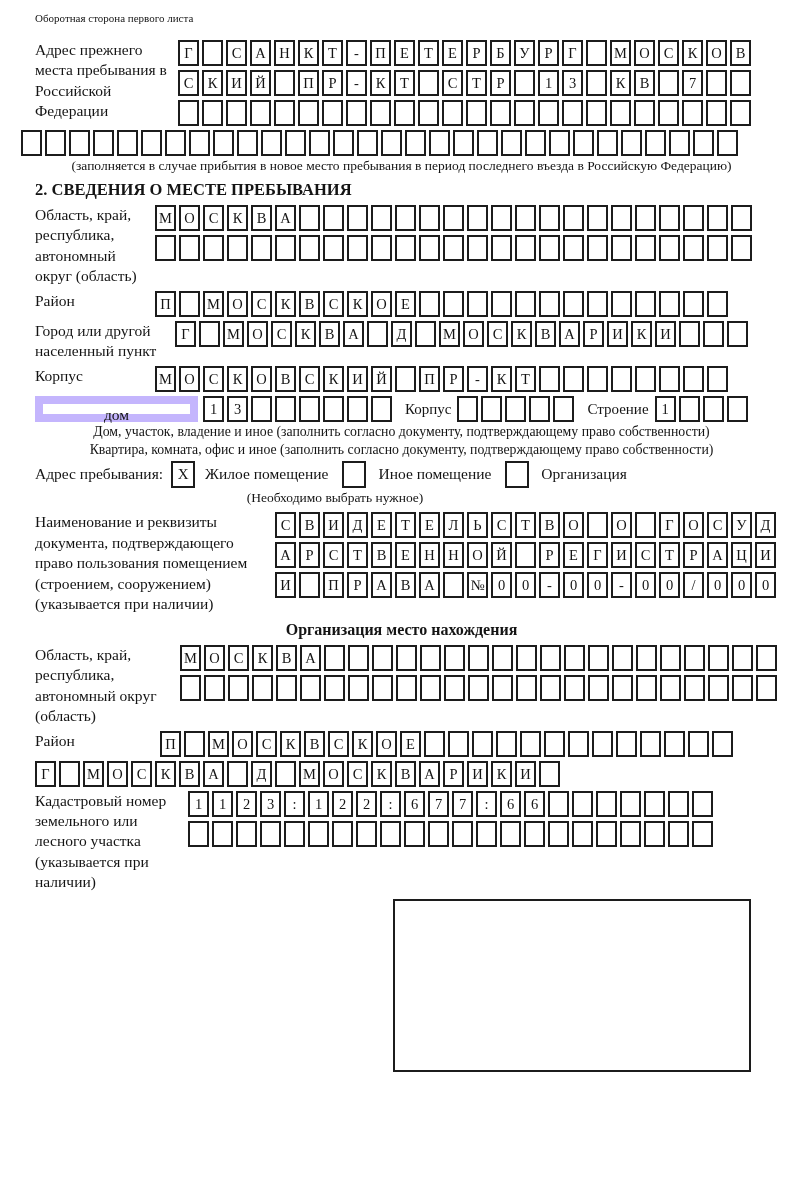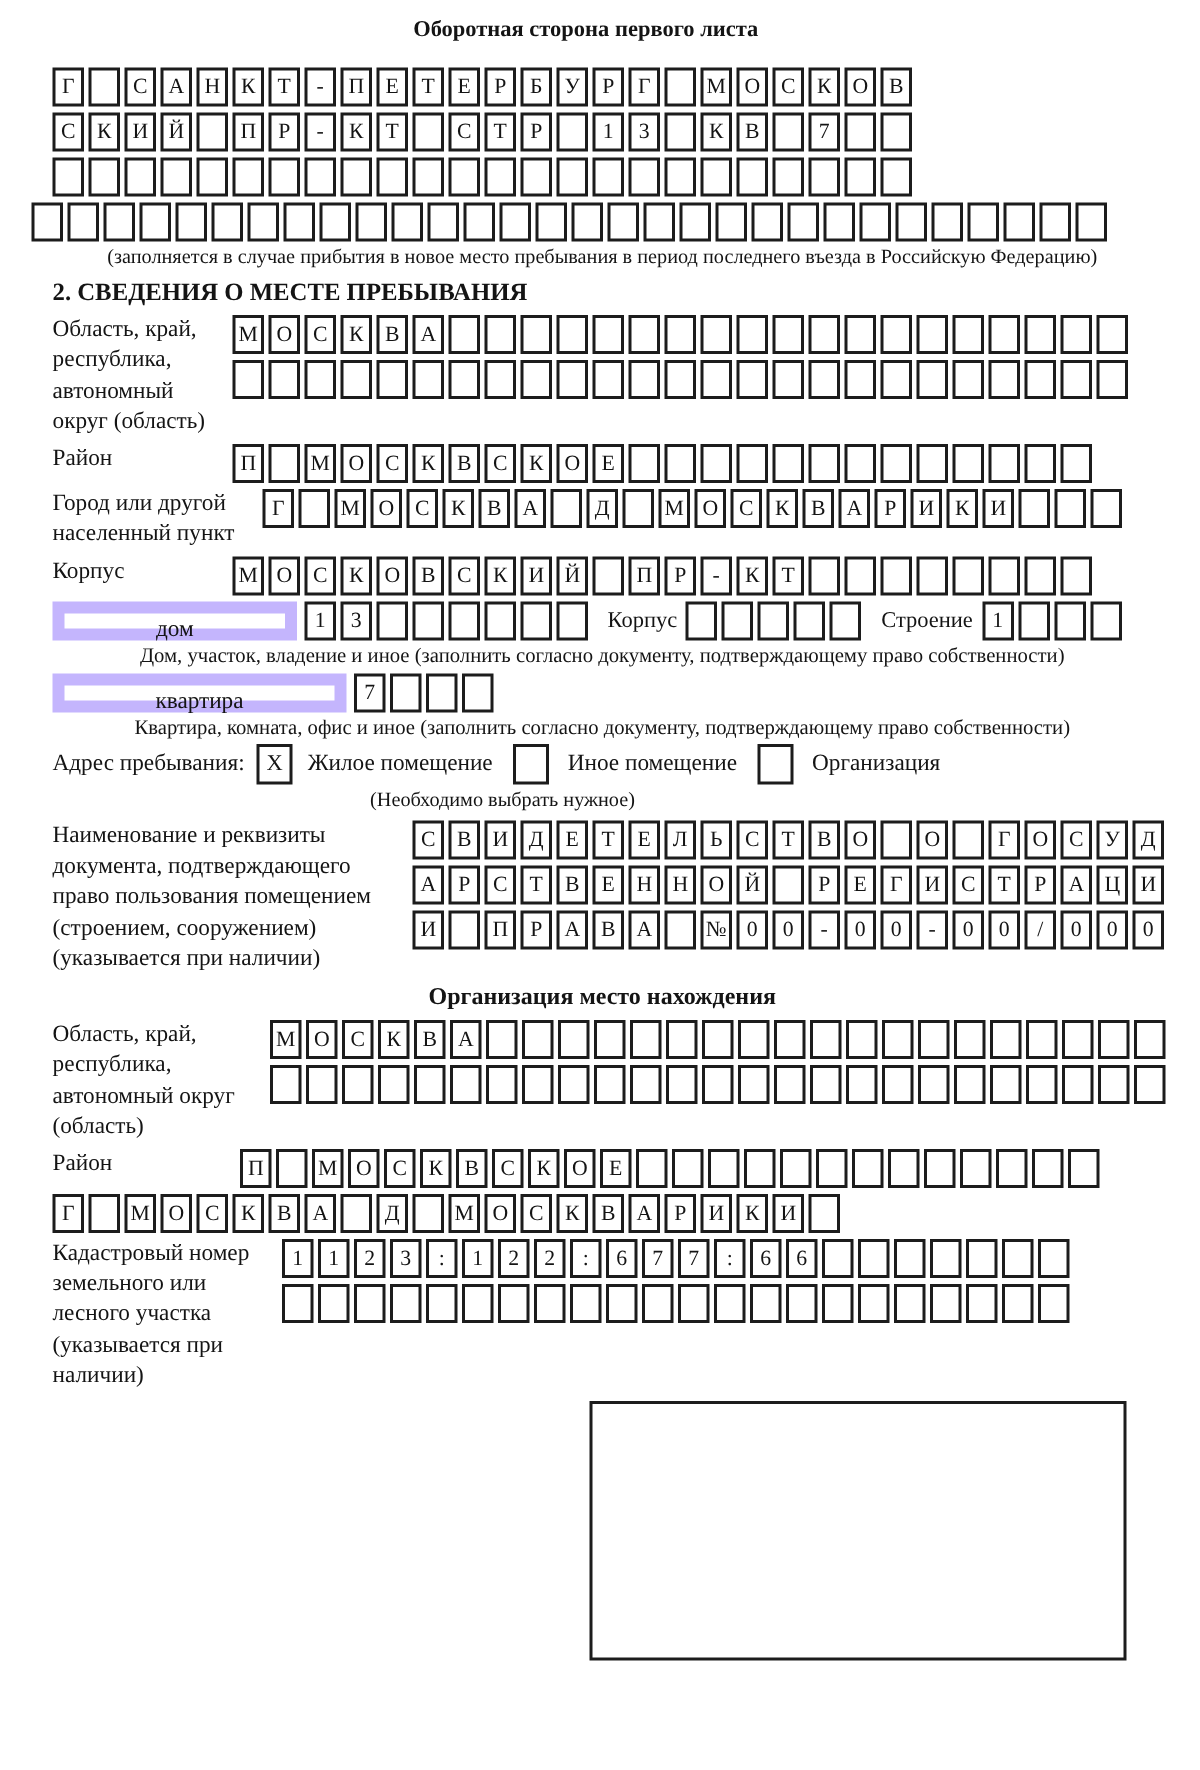--- a/index.html
+++ b/index.html
@@ -2,21 +2,21 @@
 <html><head>
 <meta charset="utf-8">
 <style>
   * { margin:0; padding:0; box-sizing:border-box; }
   body { background:#ffffff; }
   .page {
     width:800px; height:1180px; background:#ffffff; color:#141414;
     font-family:"Liberation Serif","DejaVu Serif",serif;
     padding:12px 32px 0 35px; position:relative; overflow:hidden;
   }
-  .header { text-align:center; font-size:15px; padding-right:22px;font-weight:bold; }
+  .header { text-align:left; font-size:11px; padding-right:22px; }
 
   .cells-row { white-space:nowrap; height:26px; line-height:0; }
   .cell {
     display:inline-block; width:21px; height:26px; border:2px solid #1c1c1c;
     margin-right:3px; text-align:center; font-size:14.5px; line-height:22px;
     vertical-align:top; background:#fff; color:#141414;
   }
   .rows-stack .cells-row { margin-bottom:4px; }
 
   .addr-block { display:flex; margin-top:16px; }
@@ -51,20 +51,21 @@
   .stamp-box { width:358px; height:173px; border:2px solid #1c1c1c; margin-left:358px; margin-top:6px; background:#fff; }
 </style>
 </head>
 <body>
 
 <div class="page">
 
   <div class="header">Оборотная сторона первого листа</div>
 
   <div class="addr-block">
+    <div class="lbl w143">Адрес прежнего места пребывания в Российской Федерации</div>
     <div class="rows-stack">
       <div class="cells-row"><span class="cell">Г</span><span class="cell"></span><span class="cell">С</span><span class="cell">А</span><span class="cell">Н</span><span class="cell">К</span><span class="cell">Т</span><span class="cell">-</span><span class="cell">П</span><span class="cell">Е</span><span class="cell">Т</span><span class="cell">Е</span><span class="cell">Р</span><span class="cell">Б</span><span class="cell">У</span><span class="cell">Р</span><span class="cell">Г</span><span class="cell"></span><span class="cell">М</span><span class="cell">О</span><span class="cell">С</span><span class="cell">К</span><span class="cell">О</span><span class="cell">В</span></div>
       <div class="cells-row"><span class="cell">С</span><span class="cell">К</span><span class="cell">И</span><span class="cell">Й</span><span class="cell"></span><span class="cell">П</span><span class="cell">Р</span><span class="cell">-</span><span class="cell">К</span><span class="cell">Т</span><span class="cell"></span><span class="cell">С</span><span class="cell">Т</span><span class="cell">Р</span><span class="cell"></span><span class="cell">1</span><span class="cell">3</span><span class="cell"></span><span class="cell">К</span><span class="cell">В</span><span class="cell"></span><span class="cell">7</span><span class="cell"></span><span class="cell"></span></div>
       <div class="cells-row"><span class="cell"></span><span class="cell"></span><span class="cell"></span><span class="cell"></span><span class="cell"></span><span class="cell"></span><span class="cell"></span><span class="cell"></span><span class="cell"></span><span class="cell"></span><span class="cell"></span><span class="cell"></span><span class="cell"></span><span class="cell"></span><span class="cell"></span><span class="cell"></span><span class="cell"></span><span class="cell"></span><span class="cell"></span><span class="cell"></span><span class="cell"></span><span class="cell"></span><span class="cell"></span><span class="cell"></span></div>
     </div>
   </div>
   <div class="cells-row full-row"><span class="cell"></span><span class="cell"></span><span class="cell"></span><span class="cell"></span><span class="cell"></span><span class="cell"></span><span class="cell"></span><span class="cell"></span><span class="cell"></span><span class="cell"></span><span class="cell"></span><span class="cell"></span><span class="cell"></span><span class="cell"></span><span class="cell"></span><span class="cell"></span><span class="cell"></span><span class="cell"></span><span class="cell"></span><span class="cell"></span><span class="cell"></span><span class="cell"></span><span class="cell"></span><span class="cell"></span><span class="cell"></span><span class="cell"></span><span class="cell"></span><span class="cell"></span><span class="cell"></span><span class="cell"></span></div>
   <div class="note">(заполняется в случае прибытия в новое место пребывания в период последнего въезда в Российскую Федерацию)</div>
 
   <div class="sec-title">2. СВЕДЕНИЯ О МЕСТЕ ПРЕБЫВАНИЯ</div>
@@ -95,24 +96,20 @@
   <div class="house-row">
     <div class="wide-box box-dom">дом</div>
     <div class="cells-row"><span class="cell">1</span><span class="cell">3</span><span class="cell"></span><span class="cell"></span><span class="cell"></span><span class="cell"></span><span class="cell"></span><span class="cell"></span></div>
     <div class="inline-lbl">Корпус</div>
     <div class="cells-row"><span class="cell"></span><span class="cell"></span><span class="cell"></span><span class="cell"></span><span class="cell"></span></div>
     <div class="inline-lbl">Строение</div>
     <div class="cells-row"><span class="cell">1</span><span class="cell"></span><span class="cell"></span><span class="cell"></span></div>
   </div>
   <div class="note-left">Дом, участок, владение и иное (заполнить согласно документу, подтверждающему право собственности)</div>
 
-  <div class="house-row" style="margin-top:4px;">
-    <div class="wide-box box-kv">квартира</div>
-    <div class="cells-row"><span class="cell">7</span><span class="cell"></span><span class="cell"></span><span class="cell"></span></div>
-  </div>
   <div class="note-left">Квартира, комната, офис и иное (заполнить согласно документу, подтверждающему право собственности)</div>
 
   <div class="pt-row">
     <span>Адрес пребывания:</span>
     <span class="cell cbox pt-gap-s">X</span>
     <span>Жилое помещение</span>
     <span class="cell cbox pt-gap-m"></span>
     <span>Иное помещение</span>
     <span class="cell cbox pt-gap-m"></span>
     <span>Организация</span>

